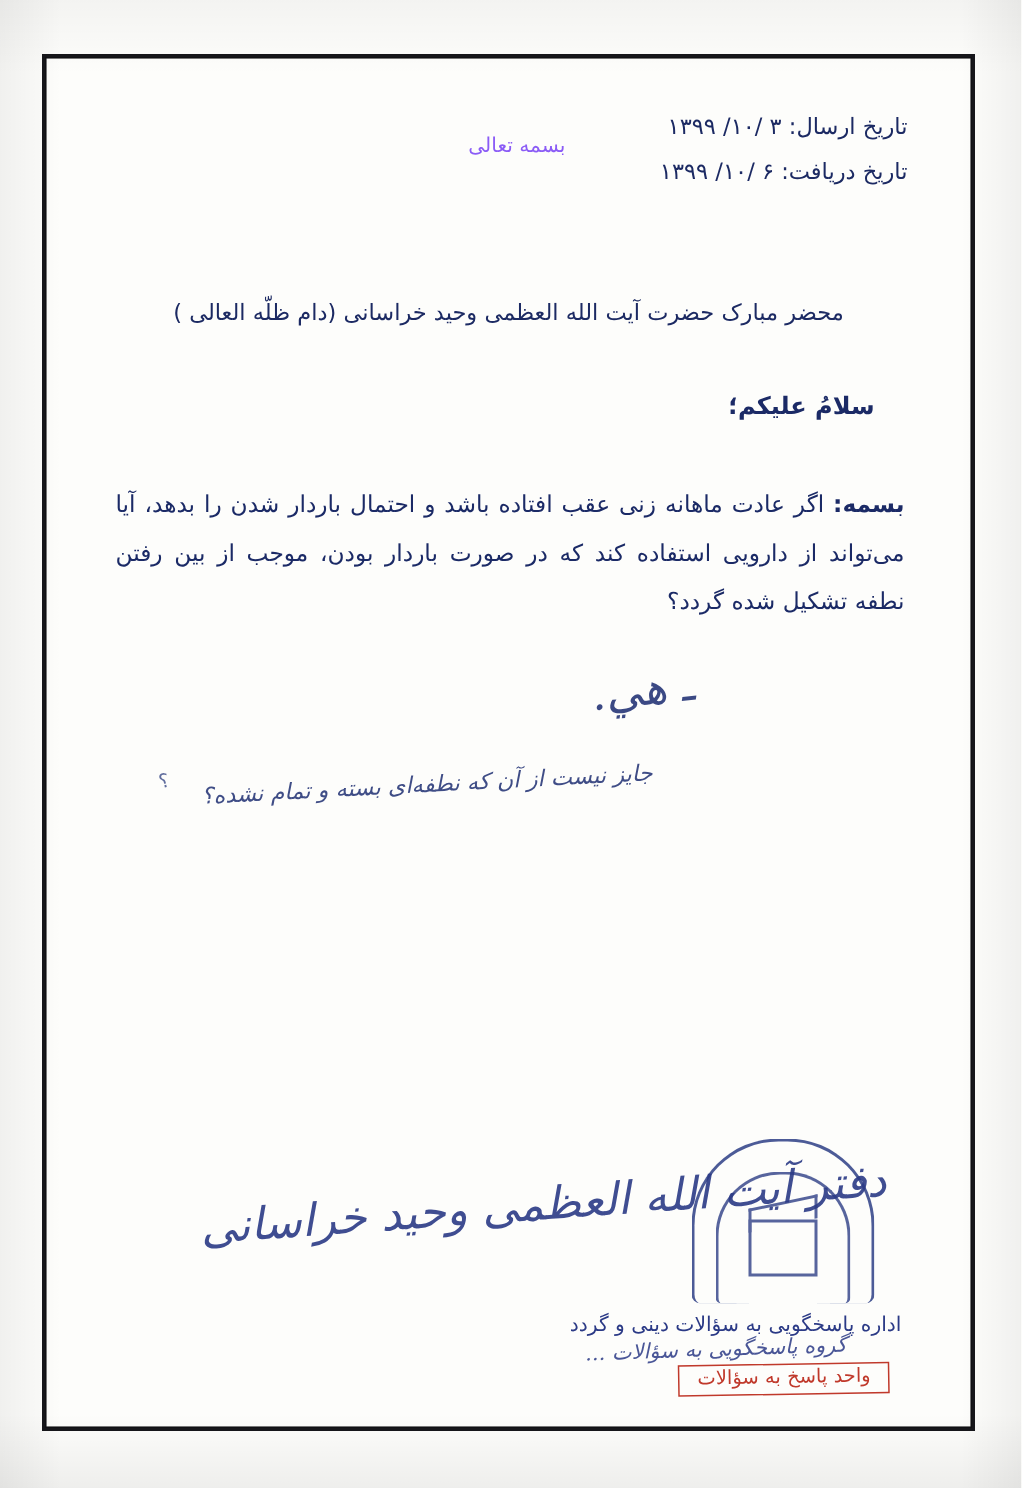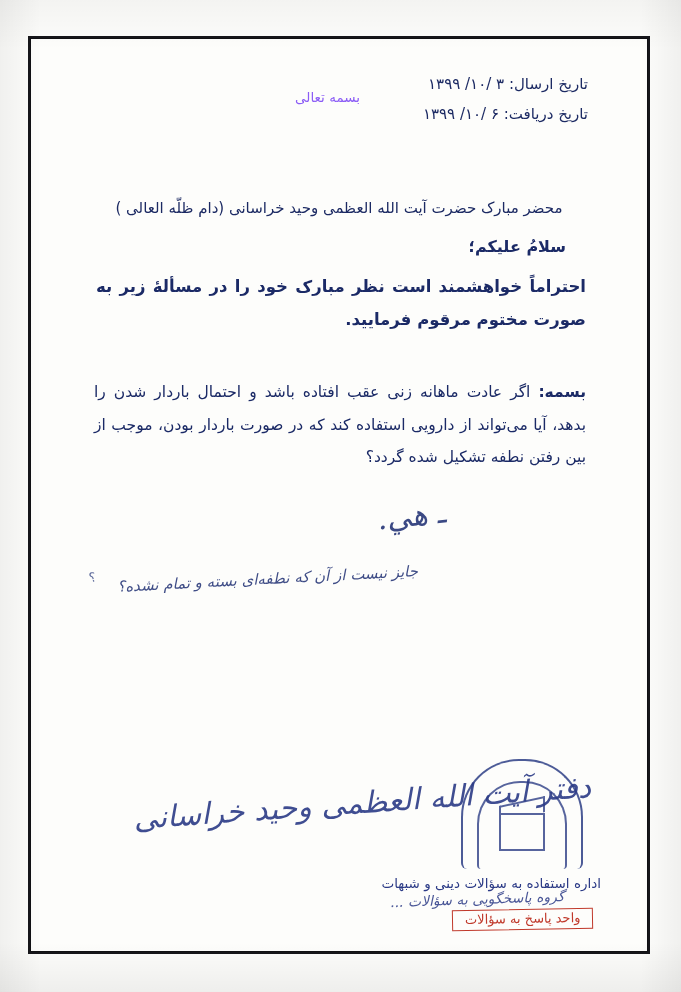--- a/index.html
+++ b/index.html
@@ -47,21 +47,21 @@
     content:"";
     position:absolute;
     left:-1px; top:-1px; right:-1px; bottom:-1px;
     border:1px solid rgba(0,0,0,0.25);
     pointer-events:none;
   }
 
   .content {
     position: absolute;
     inset: 0;
-    padding: 26px 51px;
+    padding: 26px 34px;
     box-sizing: border-box;
     color: #1f2a58;
   }
 
   
   .header {
     position: relative;
     height: 78px;
   }
   .dates {
@@ -87,21 +87,21 @@
   .addressee {
     margin-top: 56px;
     text-align: center;
     font-size: 15px;
     color: #1c2a63;
     letter-spacing: 0.2px;
   }
 
   
   .salutation {
-    margin-top: 20px;
+    margin-top: 44px;
     margin-right: 30px;
     font-size: 16px;
     font-weight: bold;
     color: #1b2a66;
   }
   .intro {
     margin-top: 14px;
     margin-right: 10px;
     margin-left: 14px;
     font-size: 16.5px;
@@ -271,40 +271,39 @@
           <div>تاریخ ارسال: ۳ /۱۰/ ۱۳۹۹</div>
           <div>تاریخ دریافت: ۶ /۱۰/ ۱۳۹۹</div>
         </div>
         <div class="basmala">بسمه تعالی</div>
       </div>
 
       <div class="addressee">محضر مبارک حضرت آیت الله العظمی وحید خراسانی (دام ظلّه العالی )</div>
 
       <div class="salutation">سلامُ علیکم؛</div>
 
-      <div class="intro">احتراماً خواهشمند است نظر مبارک خود را در مسألهٔ زیر به صورت مختوم مرقوم فرمایید.</div>
 
       <div class="question">
         <span class="lbl">بسمه:</span>
         <span>اگر عادت ماهانه زنی عقب افتاده باشد و احتمال باردار شدن را بدهد، آیا می‌تواند از دارویی استفاده کند که در صورت باردار بودن، موجب از بین رفتن نطفه تشکیل شده گردد؟</span>
       </div>
 
       <div class="sig-area">
         <div class="sig-main">ـ هي.</div>
         <div class="sig-line">جایز نیست از آن که نطفه‌ای بسته و تمام نشده؟</div>
         <div class="sig-mark">؟</div>
       </div>
 
       <div class="stamp-block">
         <div class="stamp-logo">
           <div class="arch"></div>
           <div class="arch-inner"></div>
           <div class="arch-book"></div>
         </div>
         <div class="stamp-script">دفتر آیت الله العظمی وحید خراسانی</div>
-        <div class="stamp-line1">اداره استفاده به سؤالات دینی و شبهات</div>
+        <div class="stamp-line1">اداره پاسخگویی به سؤالات دینی و گردد</div>
         <div class="stamp-line2">گروه پاسخگویی به سؤالات ...</div>
         <div class="stamp-box">واحد پاسخ به سؤالات</div>
       </div>
 
     </div>
   </div>
 </div>
 
 </body></html>

